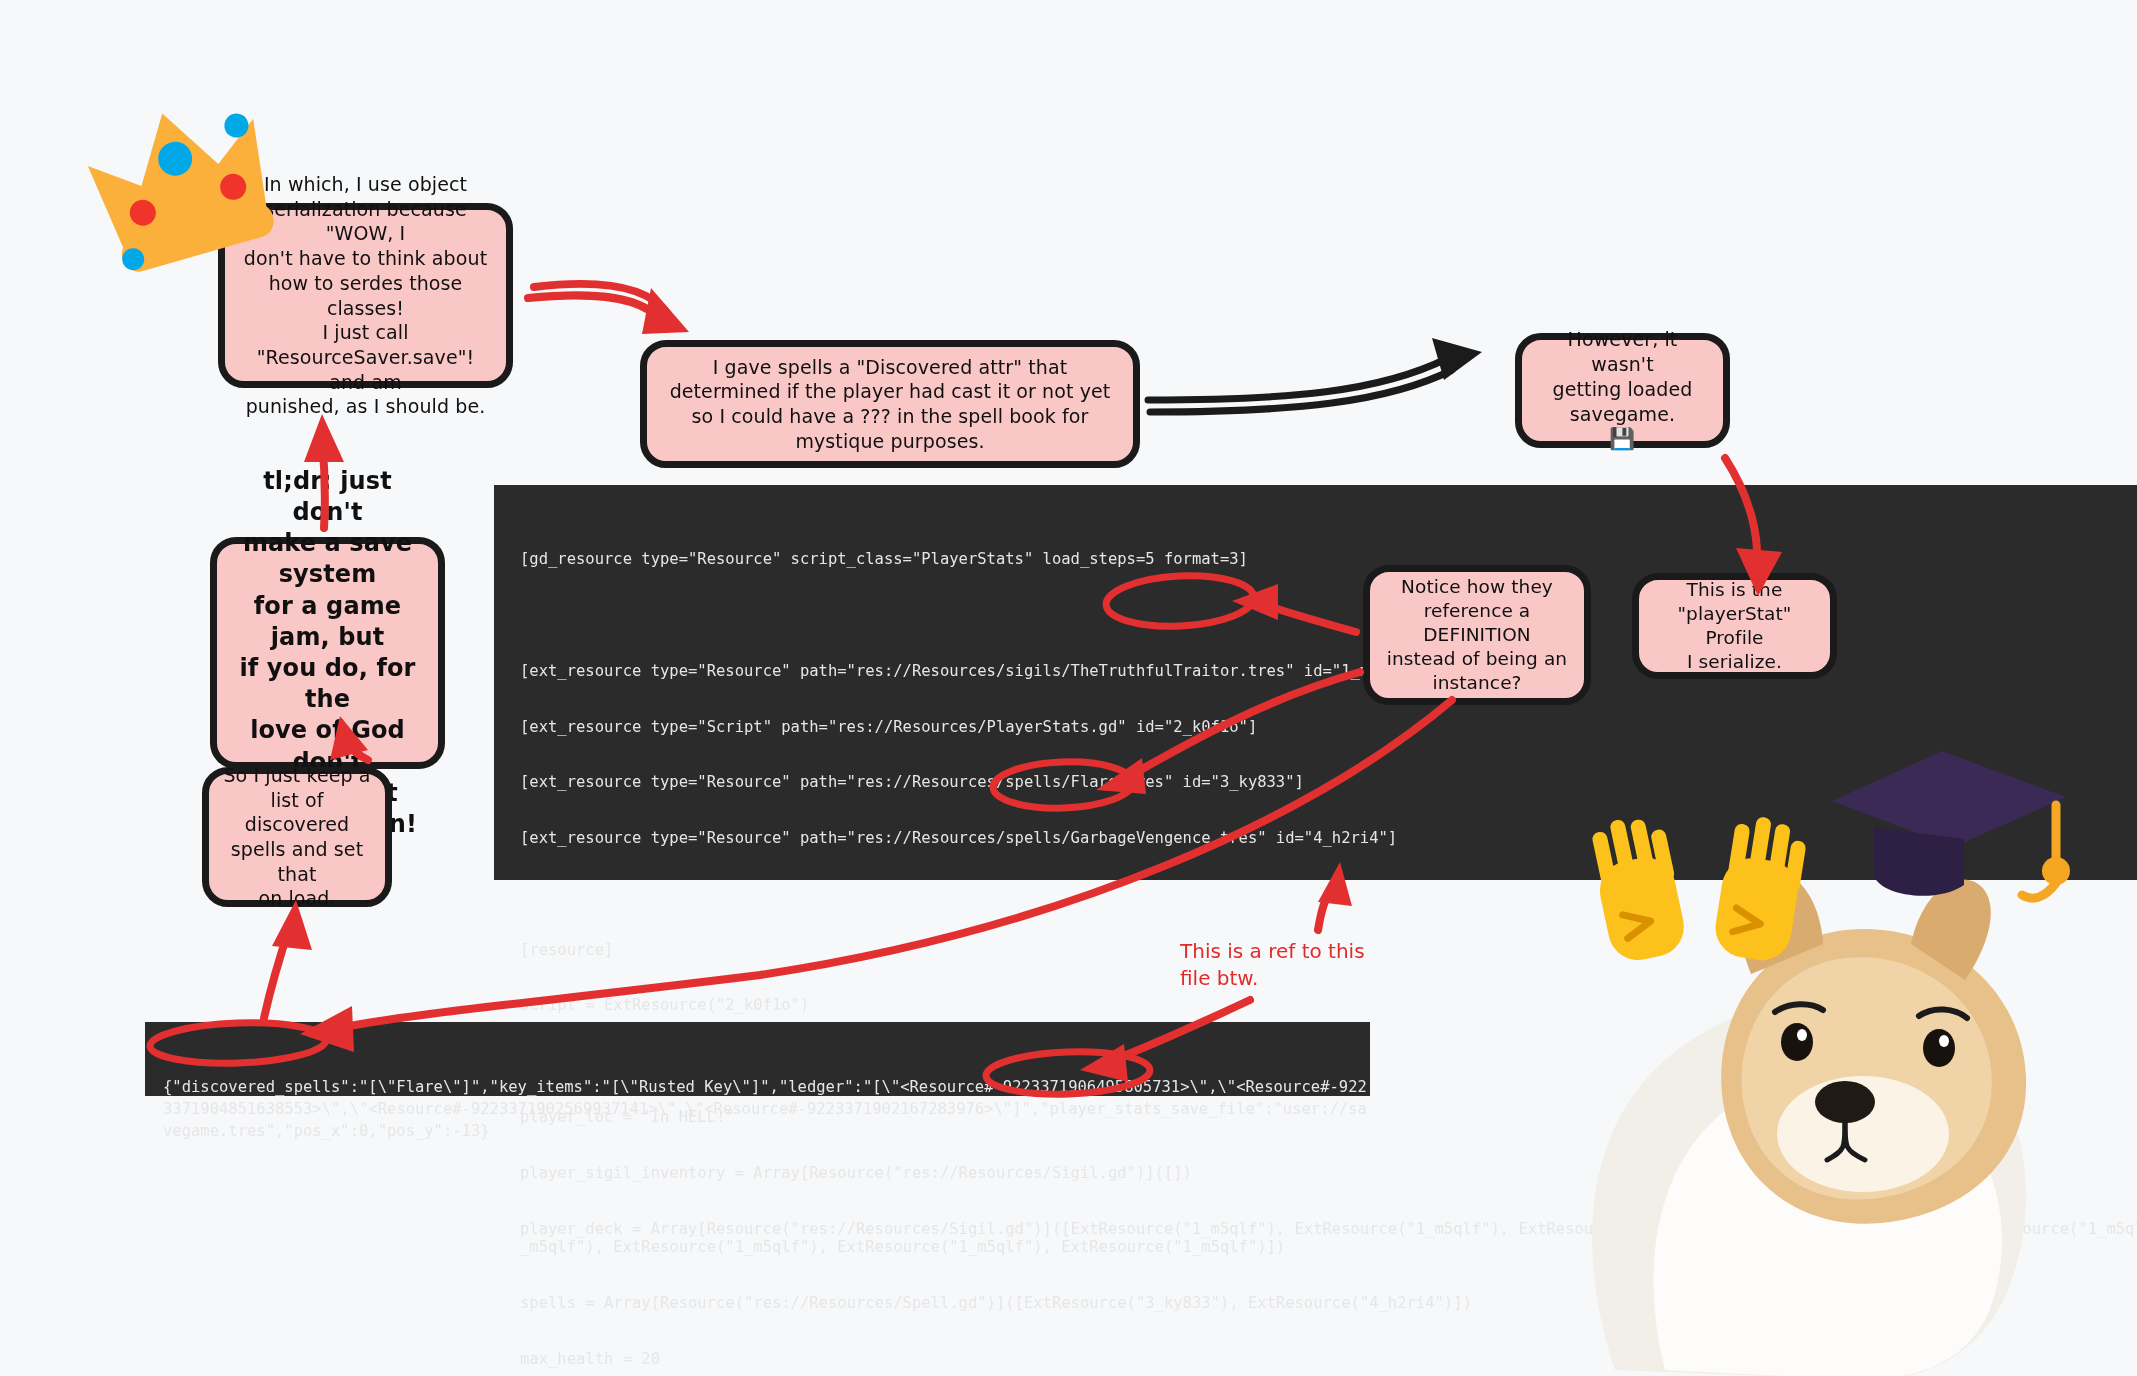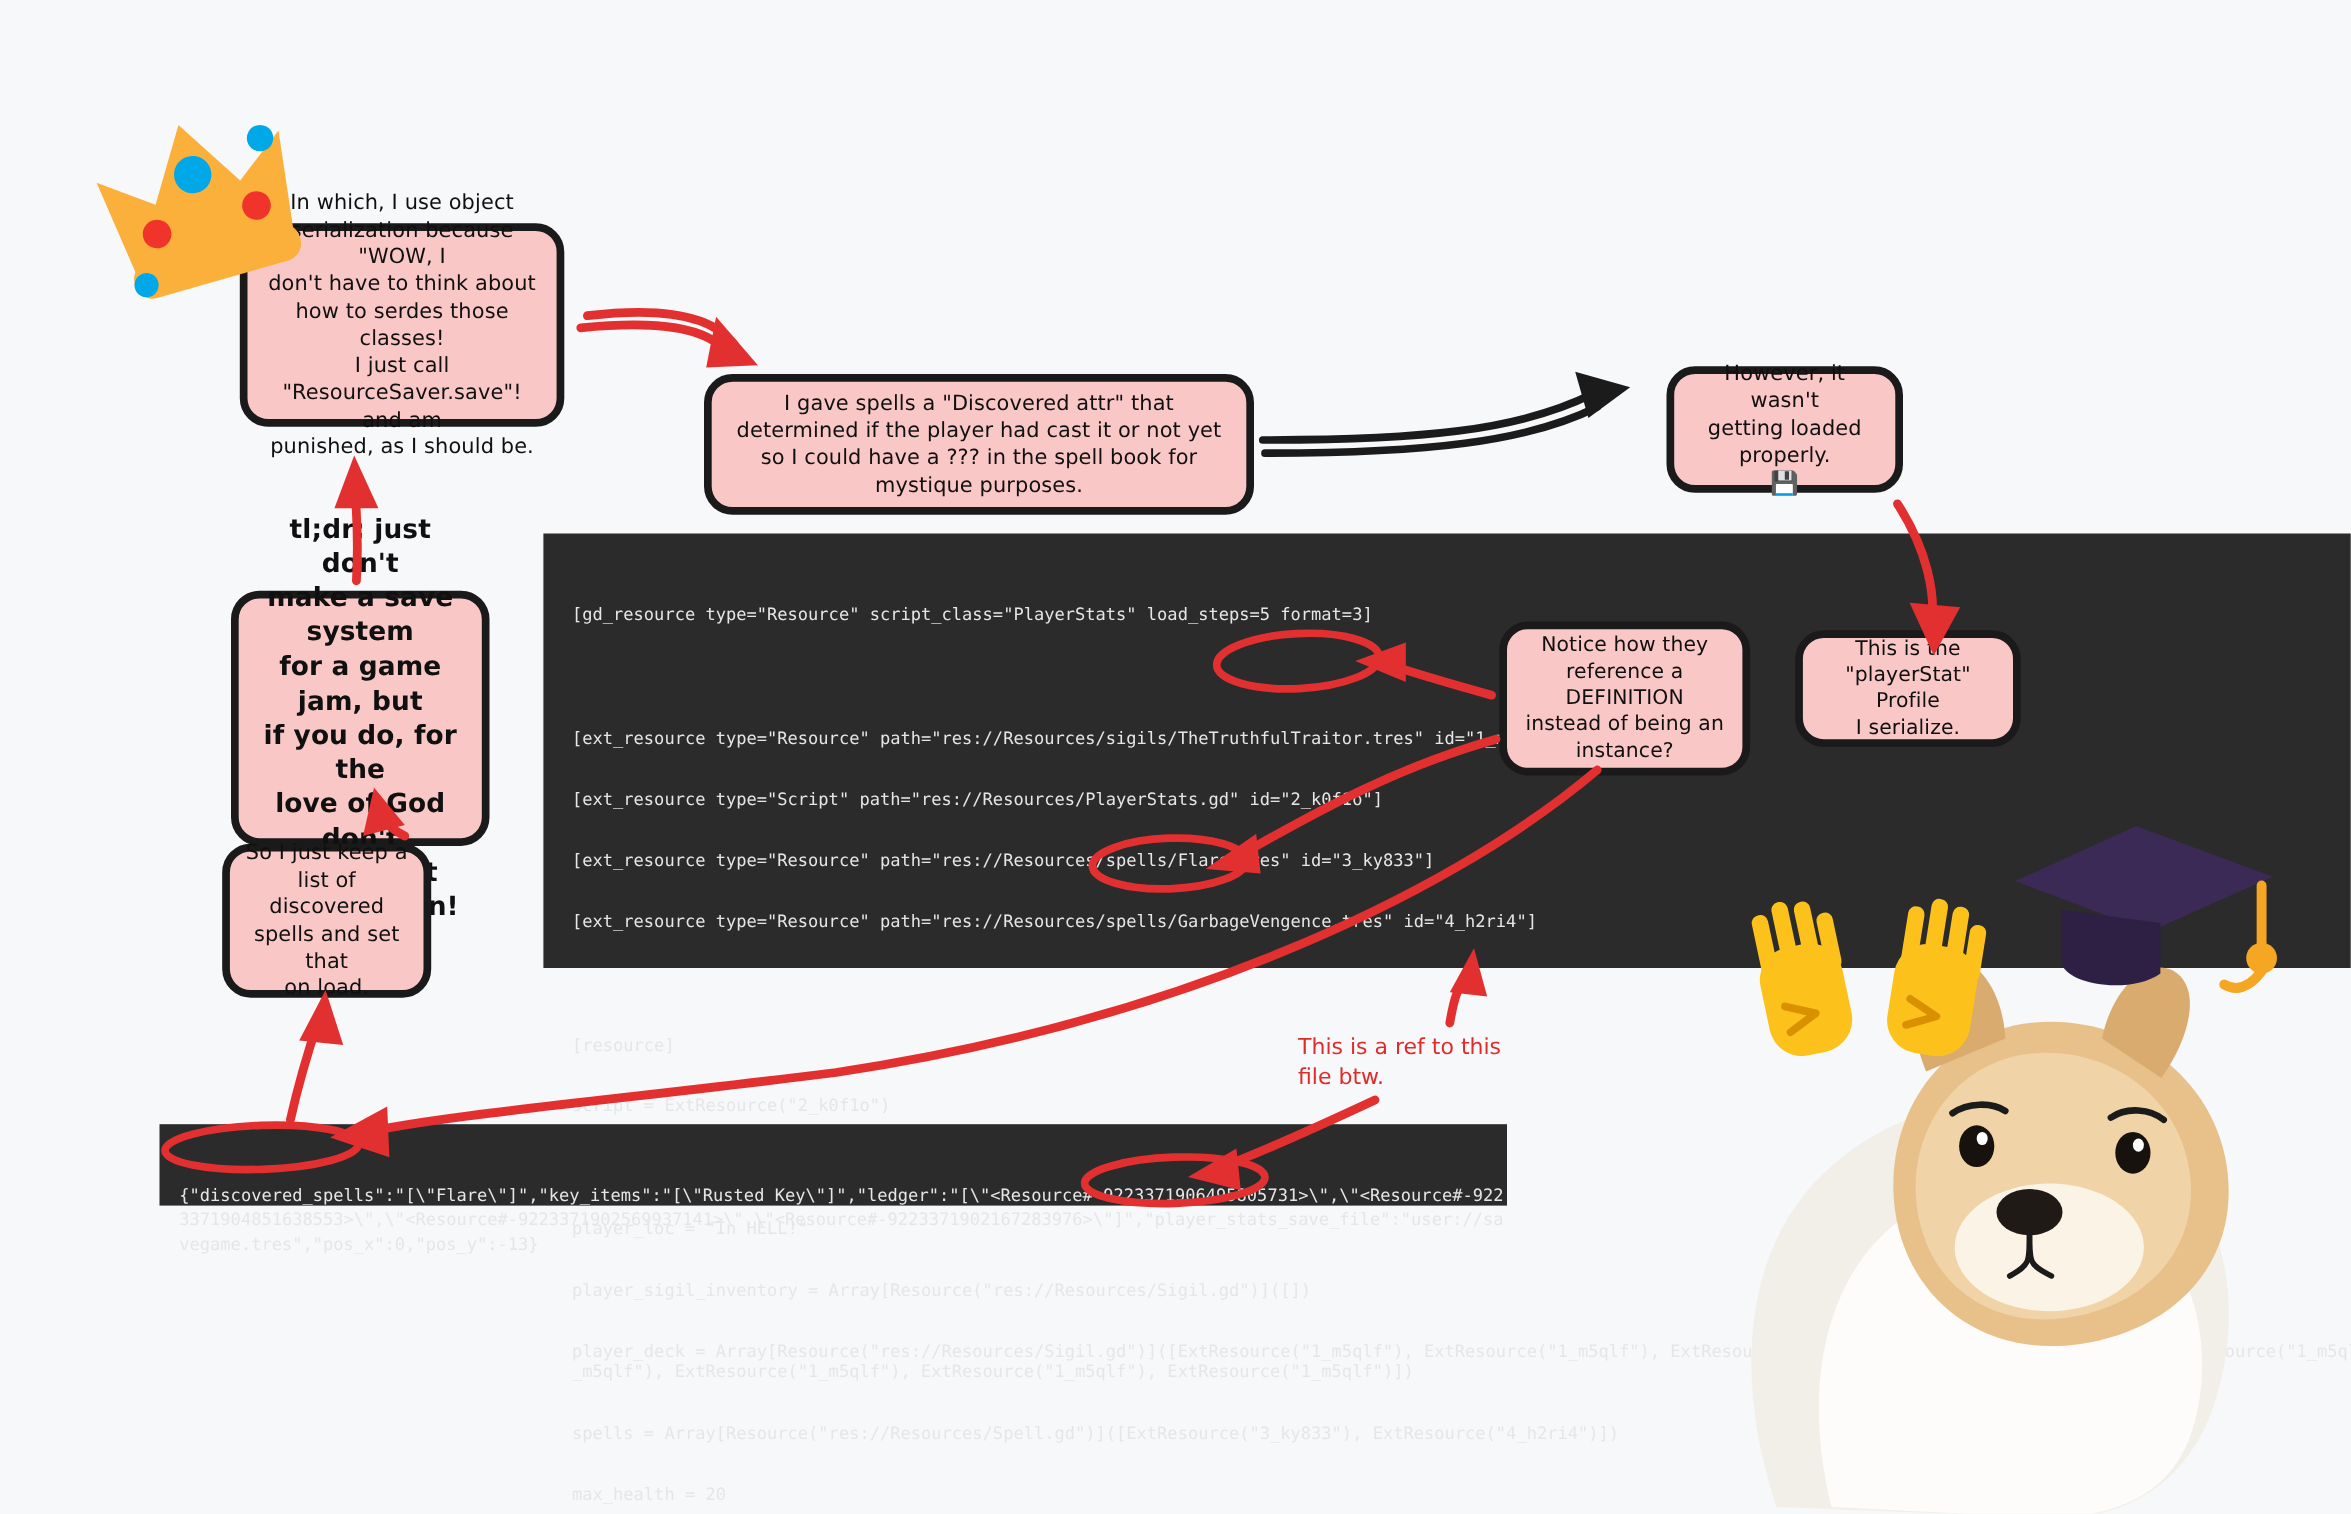--- a/index.html
+++ b/index.html
@@ -126,21 +126,21 @@
 on load.</div>
 
   <div class="bubble" id="b-attr" style="left:640px; top:340px; width:500px; height:128px; font-size:19px;">I gave spells a "Discovered attr" that
 determined if the player had cast it or not yet
 so I could have a ??? in the spell book for
 mystique purposes.</div>
 
   <div class="bubble" id="b-load" style="left:1515px; top:333px; width:215px; height:115px; font-size:19px; flex-direction:column; gap:0;">
     <span style="white-space:pre-line;">However, it wasn't
 getting loaded
-properly.</span>
+savegame.</span>
     <span class="floppy">💾</span>
   </div>
 
   <div class="bubble" id="b-def" style="left:1363px; top:565px; width:228px; height:140px; font-size:18.5px;">Notice how they
 reference a
 DEFINITION
 instead of being an
 instance?</div>
 
   <div class="bubble" id="b-prof" style="left:1632px; top:573px; width:205px; height:106px; font-size:18.5px;">This is the

